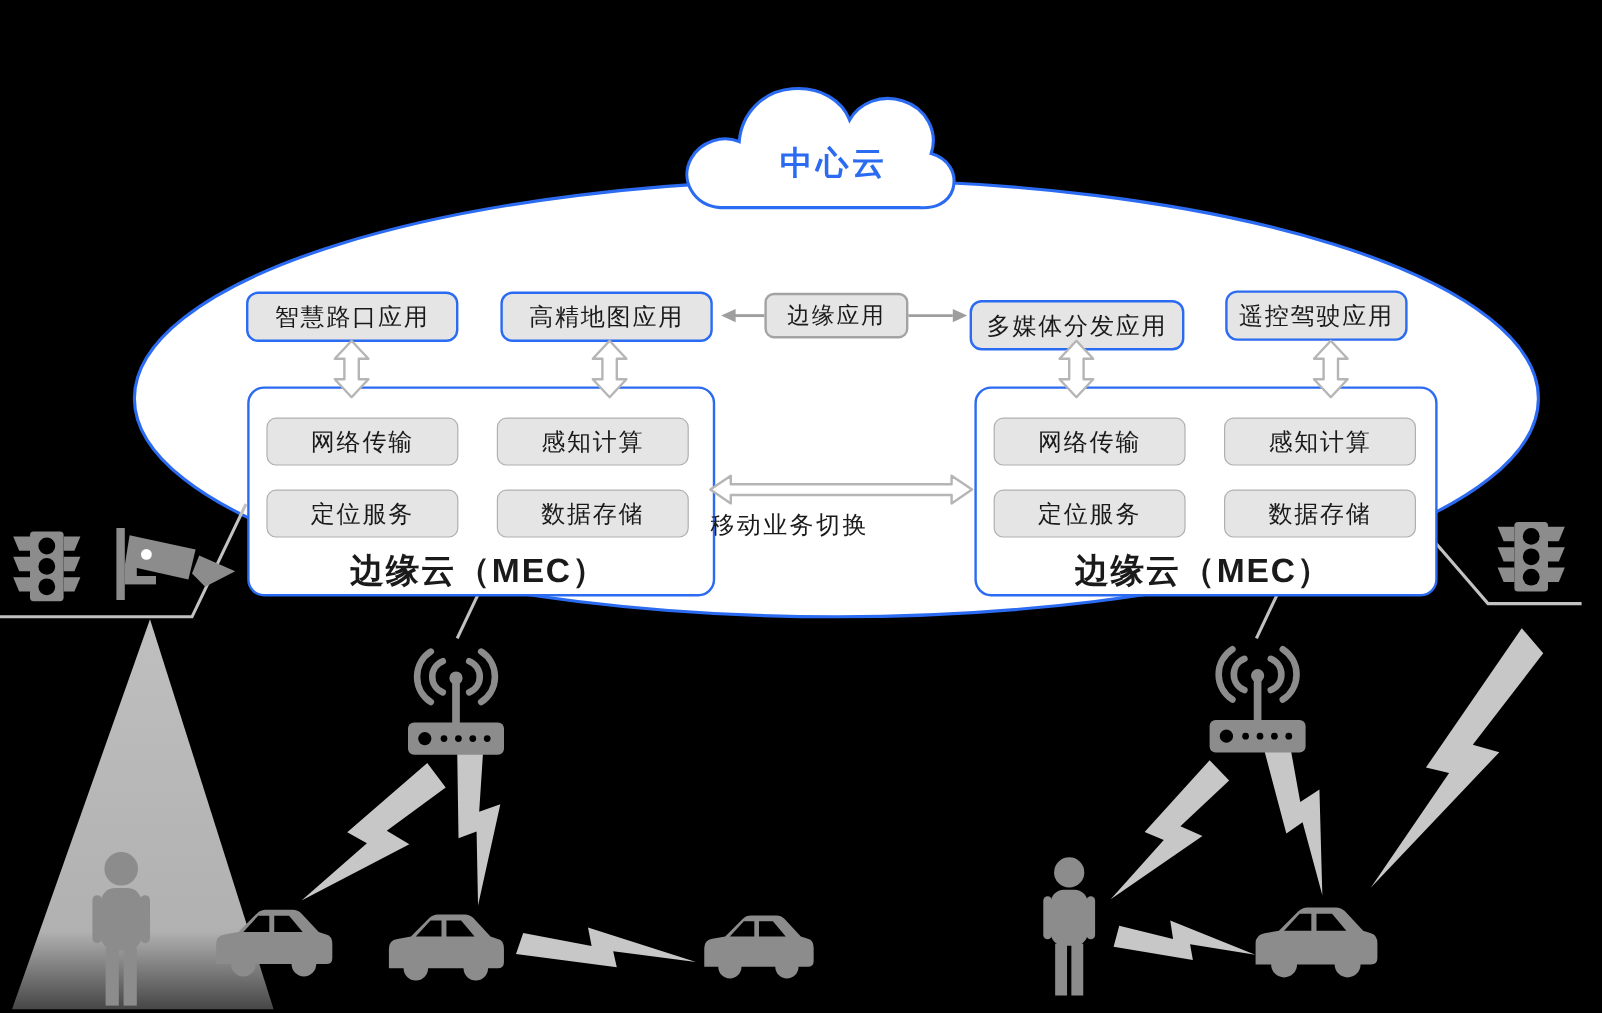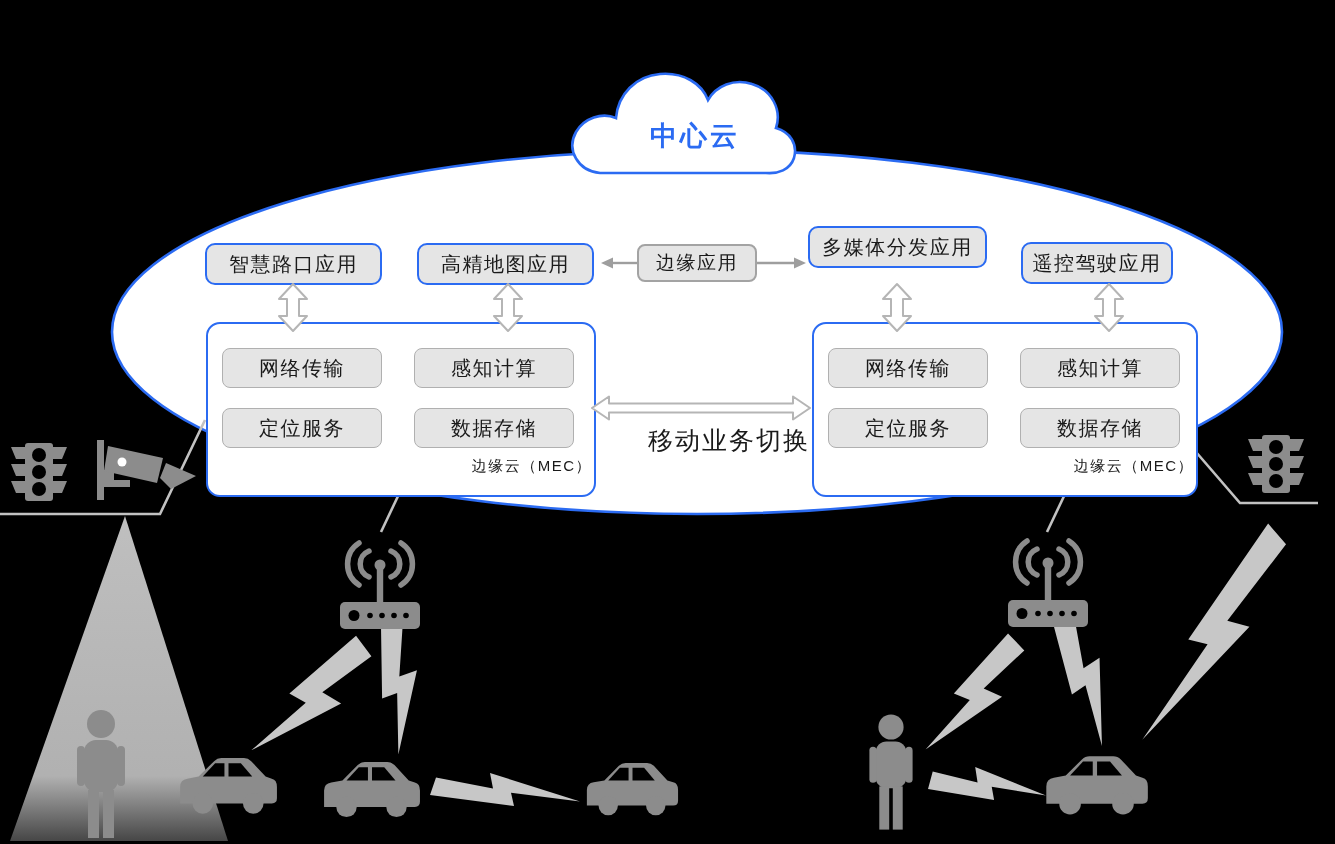--- a/index.html
+++ b/index.html
@@ -12,25 +12,25 @@
          font-family:"Liberation Sans", sans-serif;}
   #scene svg{position:absolute;left:0;top:0;}
   .layer-top{z-index:3;pointer-events:none;}
   .layer-base{z-index:1;}
   .box{position:absolute;z-index:2;display:flex;align-items:center;justify-content:center;
        background:#e5e5e5;color:var(--text);font-size:20px;letter-spacing:1.5px;box-sizing:border-box;}
   .app-box{border:2px solid var(--blue);border-radius:10px;}
   .edge-box{border:2px solid var(--edge-border);border-radius:8px;}
   .mec-box{border:2.2px solid var(--blue);border-radius:14px;background:#fff;position:absolute;z-index:2;}
   .svc-box{border:1.6px solid var(--inner-border);border-radius:8px;}
-  .caption{position:absolute;z-index:2;color:var(--text);font-size:15px;letter-spacing:1.5px;
-           text-align:right;}
+  .caption{position:absolute;z-index:2;color:var(--text);font-size:28px;letter-spacing:1.5px;
+           text-align:center;font-weight:bold;}
   .cloud-label{position:absolute;z-index:2;color:var(--blue);font-size:27px;font-weight:700;
            letter-spacing:3px;text-align:center;}
-  .handover{position:absolute;z-index:2;color:var(--text);font-size:25px;letter-spacing:2px;text-align:right;}
+  .handover{position:absolute;z-index:2;color:var(--text);font-size:20px;letter-spacing:2px;text-align:left;}
   
   .ic{fill:var(--icon-gray);}
   .dark{fill:#000;}
   .lite{fill:#fff;}
   .bolt{fill:var(--bolt-gray);}
   .ln{stroke:var(--line-gray);stroke-width:2.6;fill:none;}
   .arc{stroke:var(--icon-gray);stroke-width:5.5;fill:none;stroke-linecap:round;}
   .hollow{fill:#fff;stroke:var(--arrow-stroke);stroke-width:2;stroke-linejoin:round;}
   .thin-arrow{stroke:#9E9E9E;stroke-width:2.4;}
   .thin-head{fill:#9E9E9E;}
@@ -144,21 +144,21 @@
 
   <div class="box app-box" style="left:205px;top:243px;width:177px;height:42px;">
       <span>智慧路口应用</span>
     </div>
   <div class="box app-box" style="left:417px;top:243px;width:177px;height:42px;">
       <span>高精地图应用</span>
     </div>
   <div class="box edge-box" style="left:637px;top:244px;width:120px;height:38px;font-size:19px;text-align:right;">
       <span>边缘应用</span>
     </div>
-  <div class="box app-box" style="left:808px;top:226px;width:179px;height:42px;">
+  <div class="box app-box" style="left:808px;top:250px;width:179px;height:42px;">
       <span>多媒体分发应用</span>
     </div>
   <div class="box app-box" style="left:1021px;top:242px;width:152px;height:42px;">
       <span>遥控驾驶应用</span>
     </div>
 
   <div class="mec-box" style="left:206px;top:322px;width:386px;height:171px;"></div>
   <div class="mec-box" style="left:812px;top:322px;width:382px;height:171px;"></div>
 
   <div class="box svc-box" style="left:222px;top:348px;width:160px;height:40px;">

